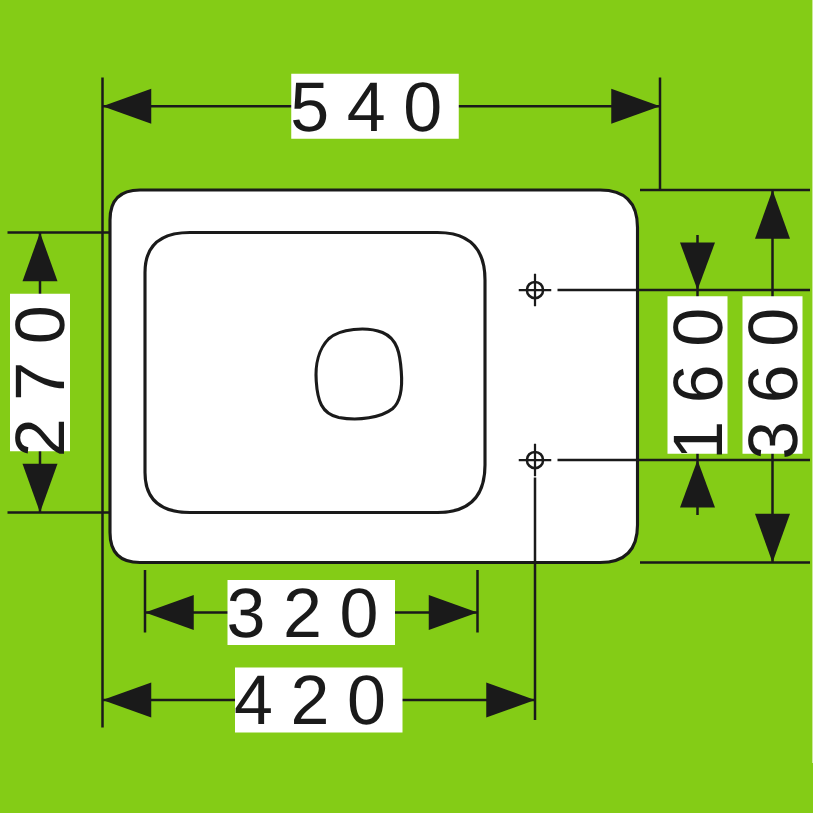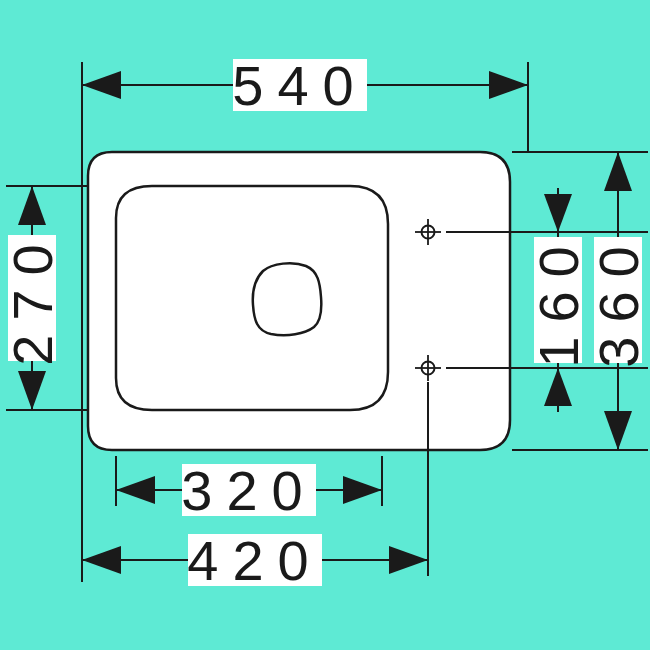--- a/index.html
+++ b/index.html
@@ -4,21 +4,21 @@
 <style>
   html, body {
     margin: 0;
     padding: 0;
     background: #ffffff;
   }
   .stage {
     position: relative;
     width: 650px;
     height: 650px;
-    background: #5eead4;
+    background: #84cc16;
     font-family: "Liberation Sans", sans-serif;
     overflow: hidden;
   }
   svg { display: block; }
   .dim-text {
     font-family: "Liberation Sans", sans-serif;
     font-size: 56px;
     letter-spacing: 14px;
     fill: #1a1a1a;
   }

